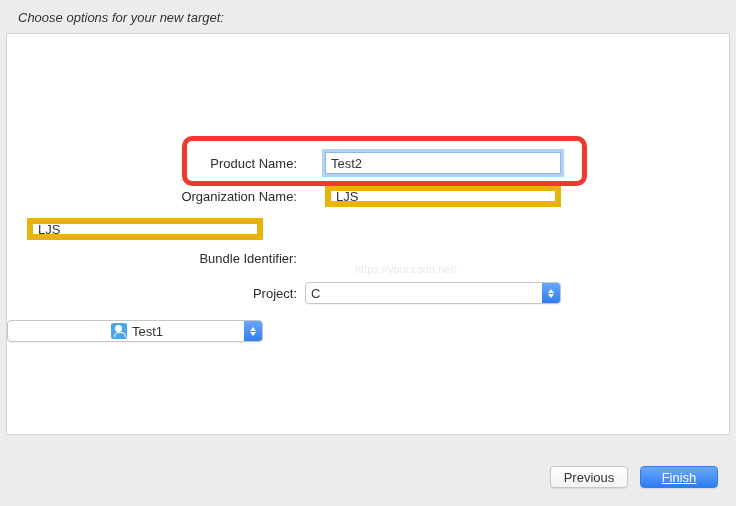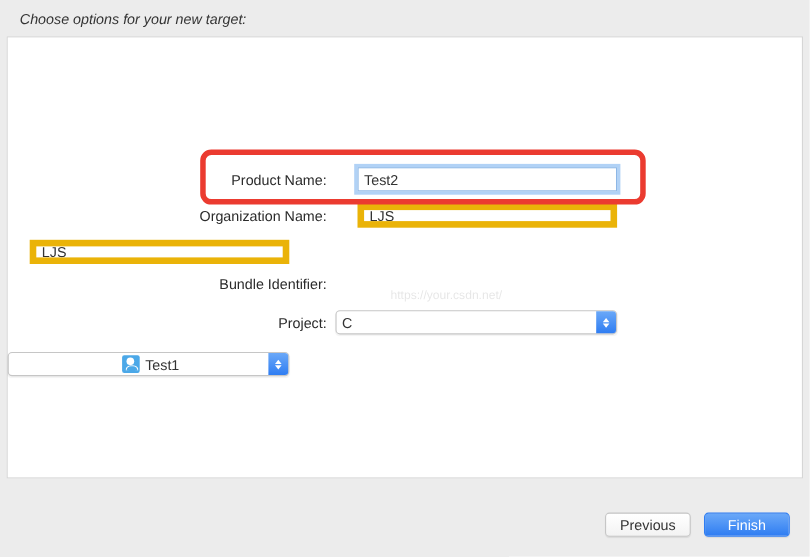--- a/index.html
+++ b/index.html
@@ -180,20 +180,21 @@
     .btn.primary {
       background: linear-gradient(to bottom, #6aa8f8, #2f7df2);
       border: 1px solid #2f7df2;
       color: #fff;
     }
     .spacer {
       flex: 1;
     }
     .footer .btn + .btn {
       margin-left: 12px;
+      text-decoration: underline;
     }
     .watermark {
       position: absolute;
       font-size: 11px;
       color: rgba(0,0,0,0.1);
       pointer-events: none;
     }
   </style>
 </head>
 <body>

